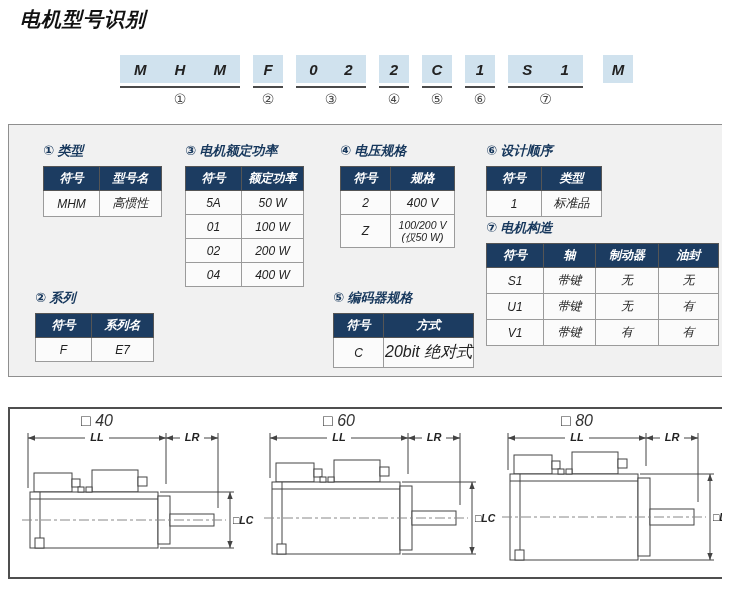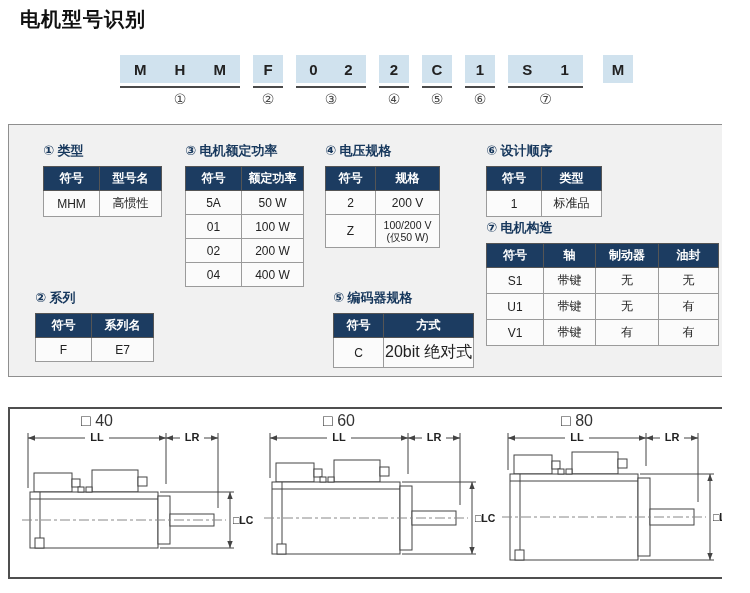--- a/index.html
+++ b/index.html
@@ -1,18 +1,18 @@
 <!DOCTYPE html>
 <html><head>
 <meta charset="utf-8">
 <style>
   html,body { margin:0; padding:0; background:#fff; }
   .stage {
     position:relative; width:722px; height:593px; background:#ffffff;
-    font-family:"Liberation Sans","DejaVu Sans",sans-serif; overflow:hidden;
+    font-family:"Liberation Sans","DejaVu Sans",sans-serif; overflow:hidden;font-style:italic;
   }
   .page-title {
     position:absolute; left:20px; top:6px;
     font-size:20px; font-weight:bold; color:#111; letter-spacing:1px; white-space:nowrap;
   }
   
   .code-row { position:absolute; left:120px; top:55px; display:flex; align-items:flex-start; }
   .code-group { margin-right:13px; }
   .code-group.last { margin-left:7px; margin-right:0; }
   .code-cells { height:28px; background:#d0e2ee; display:flex; justify-content:space-around; align-items:center; }
@@ -170,35 +170,35 @@
           <td>200 W</td>
         </tr>
         <tr>
           <td>04</td>
           <td>400 W</td>
         </tr>
       </tbody>
         </table>
     </div>
 
-    <div class="section" style="left:316px; top:17px;">
+    <div class="section" style="left:331px; top:17px;">
       <div class="sec-title">④ 电压规格</div>
       <table class="spec">
         <colgroup>
             <col style="width:50px">
             <col style="width:64px">
           </colgroup>
         <tbody>
             <tr>
           <th>符号</th>
           <th>规格</th>
         </tr>
         <tr>
           <td>2</td>
-          <td>200 V</td>
+          <td>400 V</td>
         </tr>
         <tr>
           <td>Z</td>
           <td>
             <span class="l2">100/200 V</span>
             <span class="l2">(仅50 W)</span>
           </td>
         </tr>
       </tbody>
         </table>

